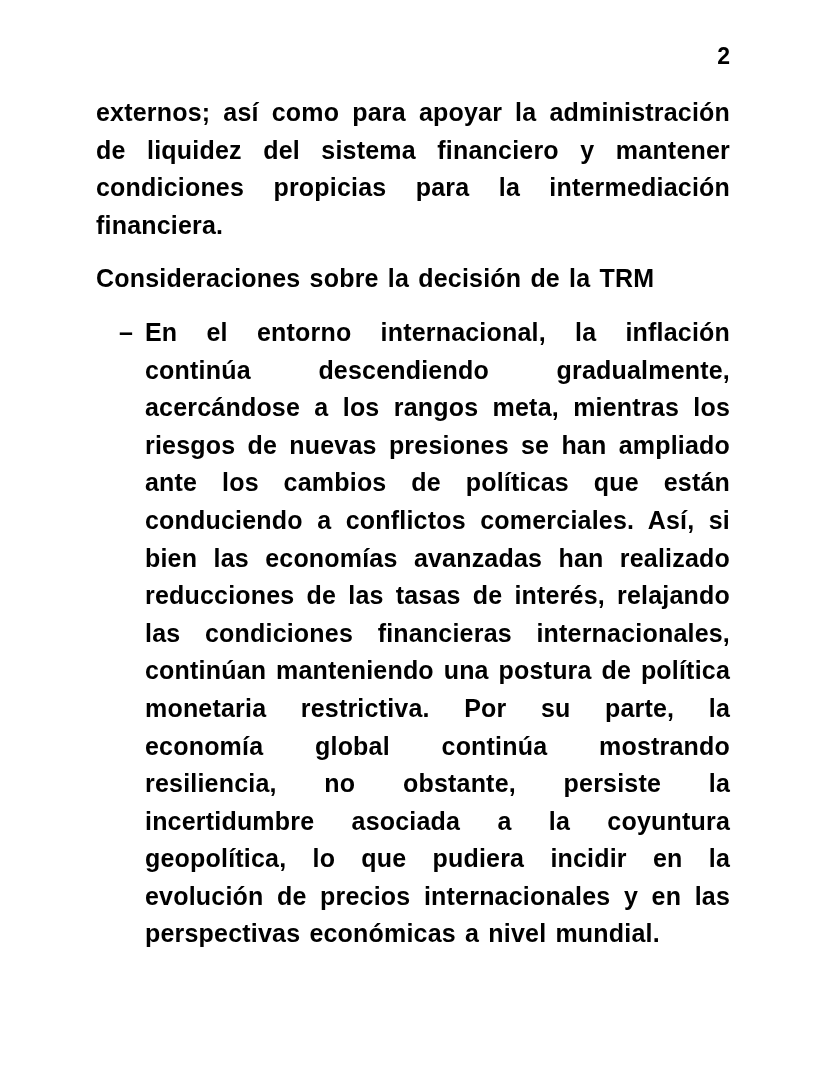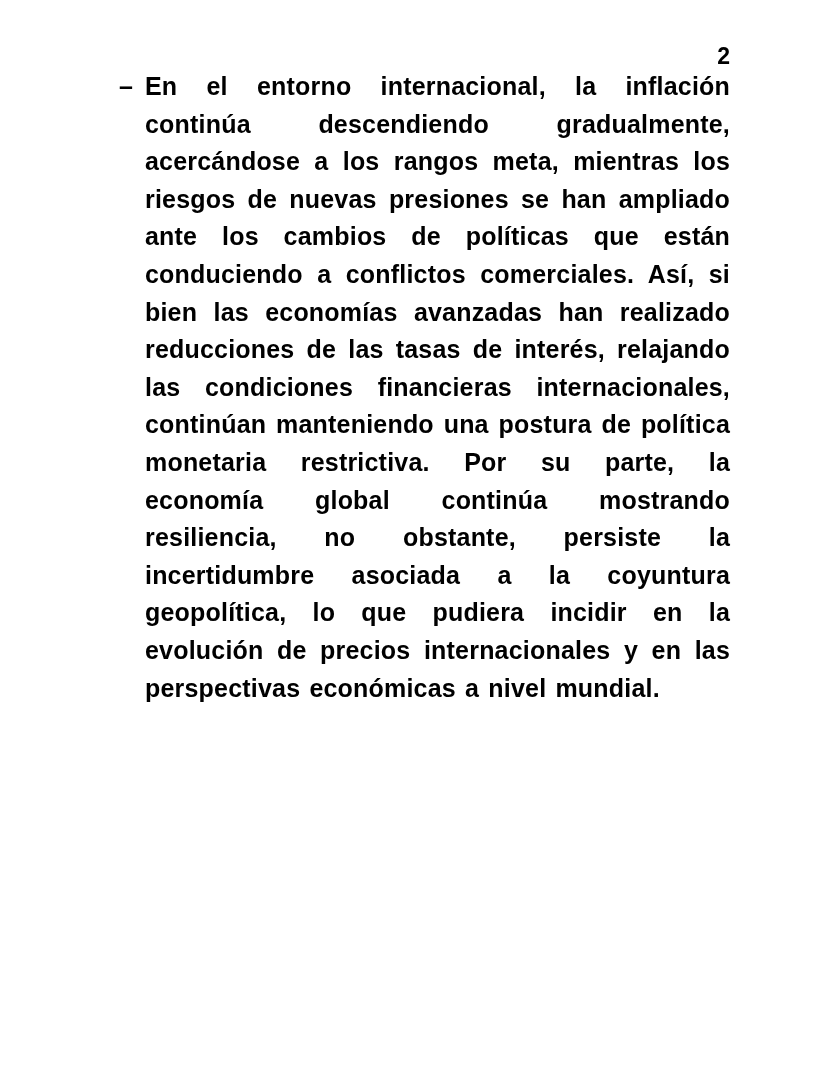--- a/index.html
+++ b/index.html
@@ -68,21 +68,23 @@
 </style>
 </head>
 <body>
 
 <div class="page">
 
   <div class="page-number">2</div>
 
   <div class="body-text">
 
+    <p class="para para-first">externos; así como para apoyar la administración de liquidez del sistema financiero y mantener condiciones propicias para la intermediación financiera.</p>
 
+    <h2 class="section-heading">Consideraciones sobre la decisión de la TRM</h2>
 
 
     <ul class="bullet-list">
       <li class="bullet-item">
         <span class="bullet-marker">–</span>
         <span class="bullet-text">En el entorno internacional, la inflación continúa descendiendo gradualmente, acercándose a los rangos meta, mientras los riesgos de nuevas presiones se han ampliado ante los cambios de políticas que están conduciendo a conflictos comerciales. Así, si bien las economías avanzadas han realizado reducciones de las tasas de interés, relajando las condiciones financieras internacionales, continúan manteniendo una postura de política monetaria restrictiva. Por su parte, la economía global continúa mostrando resiliencia, no obstante, persiste la incertidumbre asociada a la coyuntura geopolítica, lo que pudiera incidir en la evolución de precios internacionales y en las perspectivas económicas a nivel mundial.</span>
       </li>
     </ul>
 
   </div>

